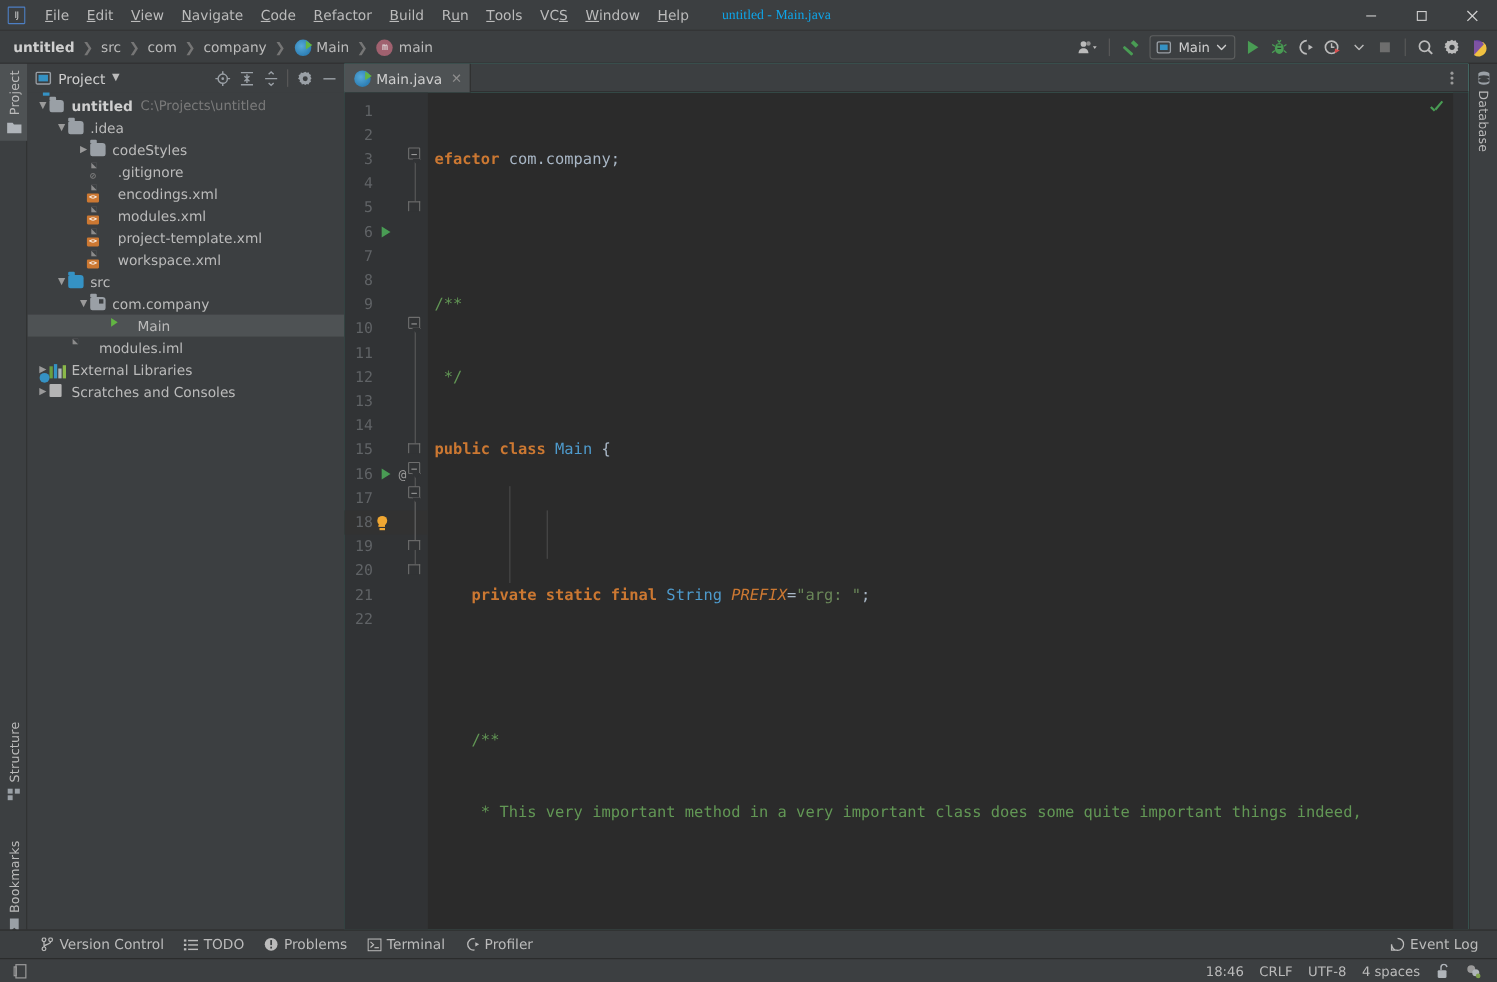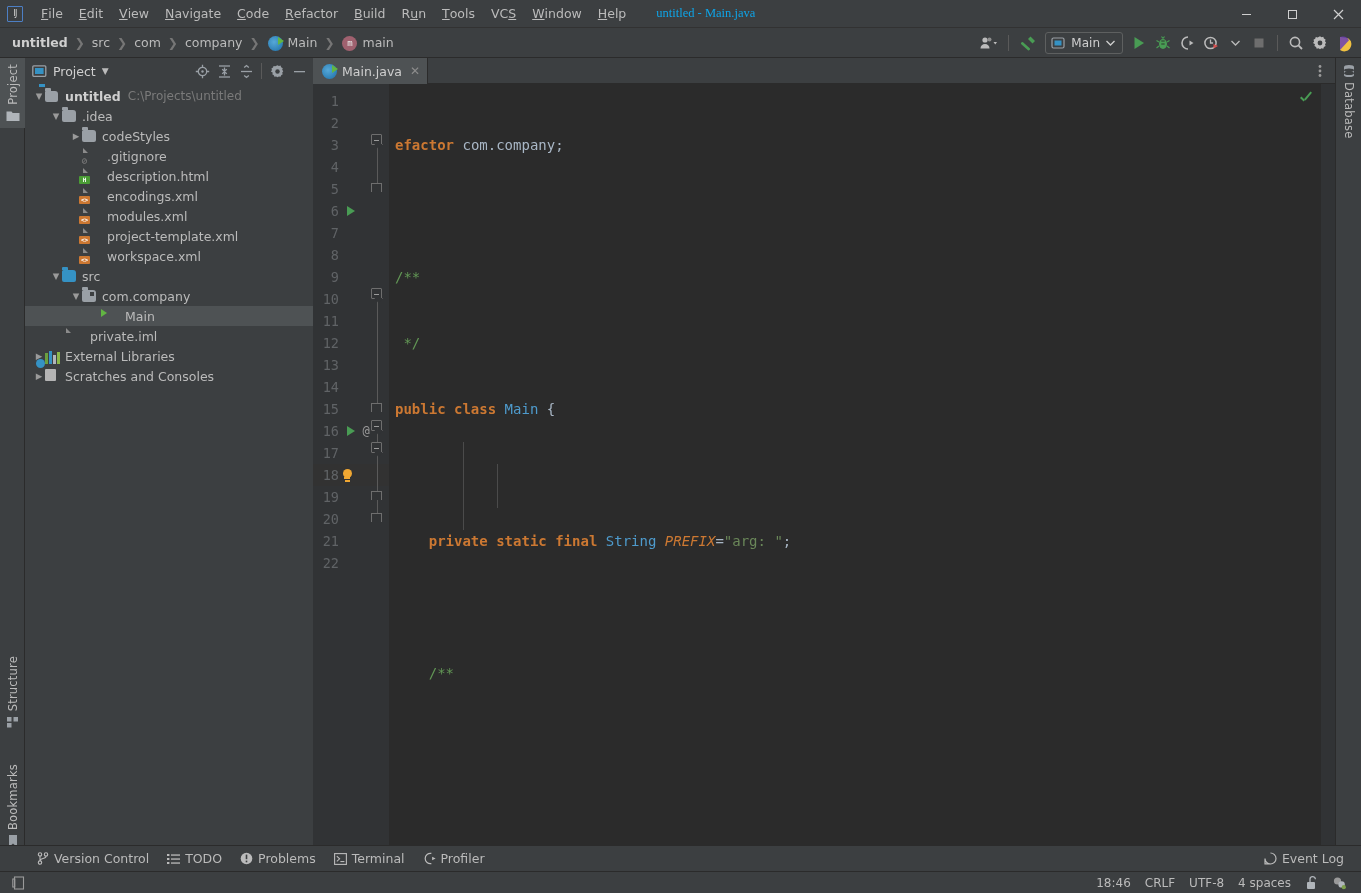--- a/index.html
+++ b/index.html
@@ -608,26 +608,20 @@
         <span class="tlabel">codeStyles</span>
       </div>
 
       <div class="trow" style="padding-left:62px">
         <span class="ticon">
           <span class="ic-file"><span class="tag git">⊘</span></span>
         </span>
         <span class="tlabel">.gitignore</span>
       </div>
 
-      <div class="trow" style="padding-left:62px">
-        <span class="ticon">
-          <span class="ic-file"><span class="tag html">H</span></span>
-        </span>
-        <span class="tlabel">description.html</span>
-      </div>
 
       <div class="trow" style="padding-left:62px">
         <span class="ticon">
           <span class="ic-file"><span class="tag xml">&lt;&gt;</span></span>
         </span>
         <span class="tlabel">encodings.xml</span>
       </div>
 
 
       <div class="trow" style="padding-left:62px">
@@ -669,21 +663,21 @@
 
       <div class="trow selected" style="padding-left:80px">
         <span class="ticon"><span class="ic-class"></span></span>
         <span class="tlabel">Main</span>
       </div>
 
       <div class="trow" style="padding-left:45px">
         <span class="ticon">
           <span class="ic-file"><span class="tag iml"></span></span>
         </span>
-        <span class="tlabel">private.iml</span>
+        <span class="tlabel">modules.iml</span>
       </div>
 
       <div class="trow" style="padding-left:8px">
         <span class="twist">▶</span>
         <span class="ticon">
           <span class="ic-lib">
             <i style="height:11px;background:#6a9f3f"></i>
             <i style="height:13px;background:#3592c4"></i>
             <i style="height:9px;background:#b0b5ba"></i>
             <i style="height:12px;background:#8bb84a"></i>
@@ -824,20 +818,21 @@
       <div class="code">
         <div class="ln"><span class="kw">efactor</span> <span class="pkg">com.company</span><span class="punc">;</span></div>
         <div class="ln"></div>
         <div class="ln"><span class="doc">/**</span></div>
         <div class="ln"><span class="doc"> */</span></div>
         <div class="ln"><span class="kw">public</span> <span class="kw">class</span> <span class="typ">Main</span> <span class="punc">{</span></div>
         <div class="ln"></div>
         <div class="ln">    <span class="kw">private</span> <span class="kw">static</span> <span class="kw">final</span> <span class="typ">String</span> <span class="sfld">PREFIX</span><span class="punc">=</span><span class="str">"arg: "</span><span class="punc">;</span></div>
         <div class="ln"></div>
         <div class="ln">    <span class="doc">/**</span></div>
+        <div class="ln">     <span class="doc">* This very important method in a very important class does some quite important things indeed,</span></div>
         
         
         
         
         
         
         
         
         
         

